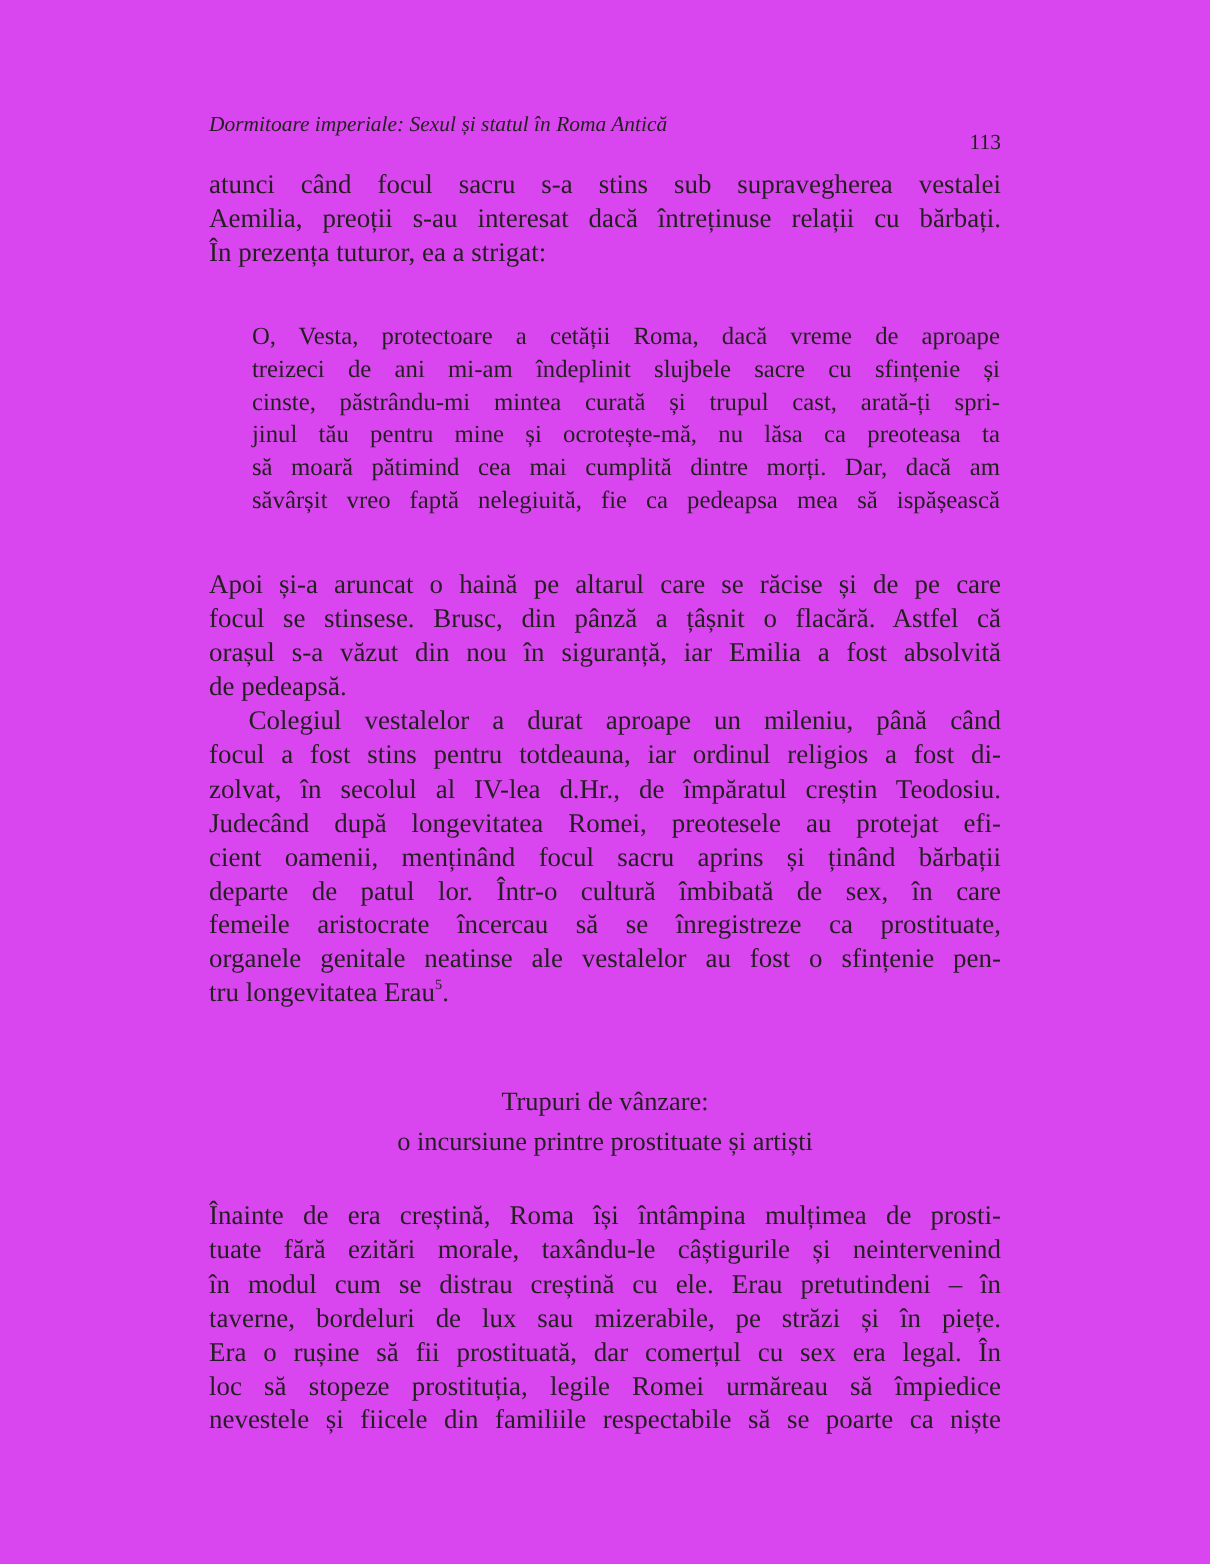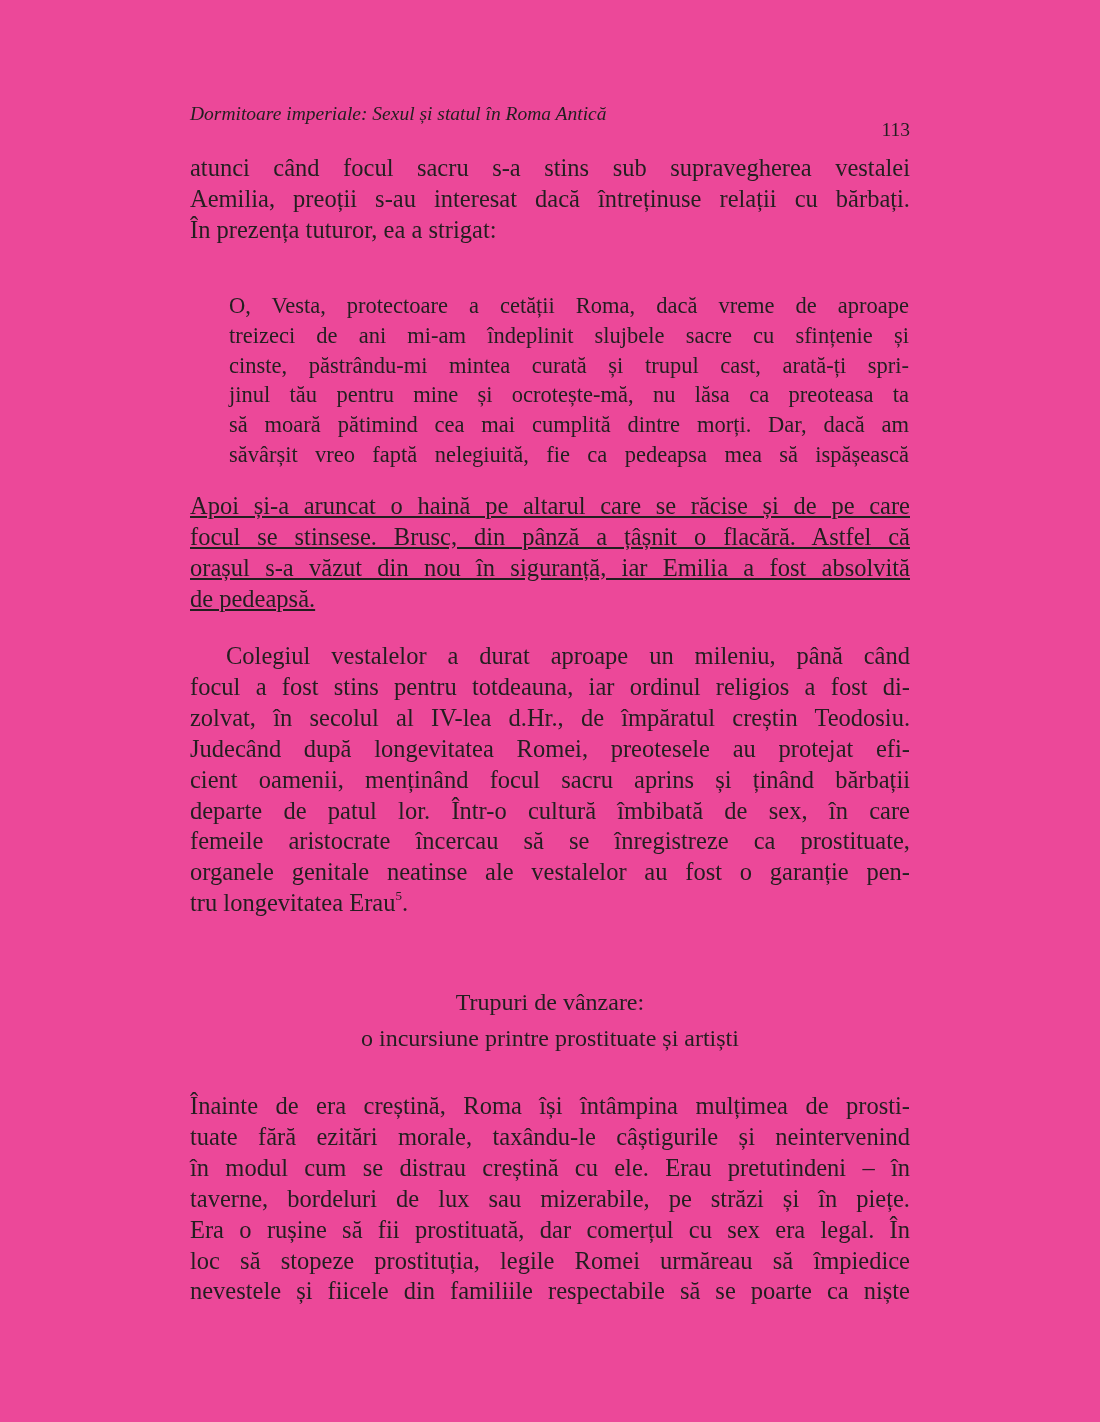--- a/index.html
+++ b/index.html
@@ -1,19 +1,19 @@
 <!DOCTYPE html>
 <html><head>
 <meta charset="utf-8">
 <style>
   html, body { margin: 0; padding: 0; background: #ffffff; }
   body { width: 1100px; height: 1422px; position: relative; overflow: hidden; }
   .page {
     position: absolute; left: 0; top: 0; width: 1100px; height: 1422px;
-    background: #ec4899; color: #231f20;
+    background: #d946ef; color: #231f20;
     font-family: "Liberation Serif", "DejaVu Serif", serif;
   }
   .running-head {
     position: absolute; left: 190px; top: 101px; width: 720px;
     font-size: 19.5px; line-height: 26px; color: #231f20;
   }
   .running-title { font-style: italic; }
   .page-number { position: absolute; right: 0; top: 16px; }
   .body-text {
     position: absolute; left: 190px; width: 720px;
@@ -50,36 +50,36 @@
 
   <div class="quote" style="top:278px;margin-top:13px;">
     <span class="line">O, Vesta, protectoare a cetății Roma, dacă vreme de aproape</span>
     <span class="line">treizeci de ani mi-am îndeplinit slujbele sacre cu sfințenie și</span>
     <span class="line">cinste, păstrându-mi mintea curată și trupul cast, arată-ți spri-</span>
     <span class="line">jinul tău pentru mine și ocrotește-mă, nu lăsa ca preoteasa ta</span>
     <span class="line">să moară pătimind cea mai cumplită dintre morți. Dar, dacă am</span>
     <span class="line">săvârșit vreo faptă nelegiuită, fie ca pedeapsa mea să ispășească</span>
   </div>
 
-  <div class="body-text" style="top:491px;text-decoration:underline;">
+  <div class="body-text" style="top:517px;">
     <span class="line">Apoi și-a aruncat o haină pe altarul care se răcise și de pe care</span>
     <span class="line">focul se stinsese. Brusc, din pânză a țâșnit o flacără. Astfel că</span>
     <span class="line">orașul s-a văzut din nou în siguranță, iar Emilia a fost absolvită</span>
     <span class="line last">de pedeapsă.</span>
   </div>
 
   <div class="body-text" style="top:641px;">
     <span class="line indent">Colegiul vestalelor a durat aproape un mileniu, până când</span>
     <span class="line">focul a fost stins pentru totdeauna, iar ordinul religios a fost di-</span>
     <span class="line">zolvat, în secolul al IV-lea d.Hr., de împăratul creștin Teodosiu.</span>
     <span class="line">Judecând după longevitatea Romei, preotesele au protejat efi-</span>
     <span class="line">cient oamenii, menținând focul sacru aprins și ținând bărbații</span>
     <span class="line">departe de patul lor. Într-o cultură îmbibată de sex, în care</span>
     <span class="line">femeile aristocrate încercau să se înregistreze ca prostituate,</span>
-    <span class="line">organele genitale neatinse ale vestalelor au fost o garanție pen-</span>
+    <span class="line">organele genitale neatinse ale vestalelor au fost o sfințenie pen-</span>
     <span class="line last"><span>tru longevitatea Erau</span><sup>5</sup><span>.</span></span>
   </div>
 
   <div class="heading" style="top:984px;">
     <div>Trupuri de vânzare:</div>
     <div>o incursiune printre prostituate și artiști</div>
   </div>
 
   <div class="body-text" style="top:1091px;">
     <span class="line">Înainte de era creștină, Roma își întâmpina mulțimea de prosti-</span>

